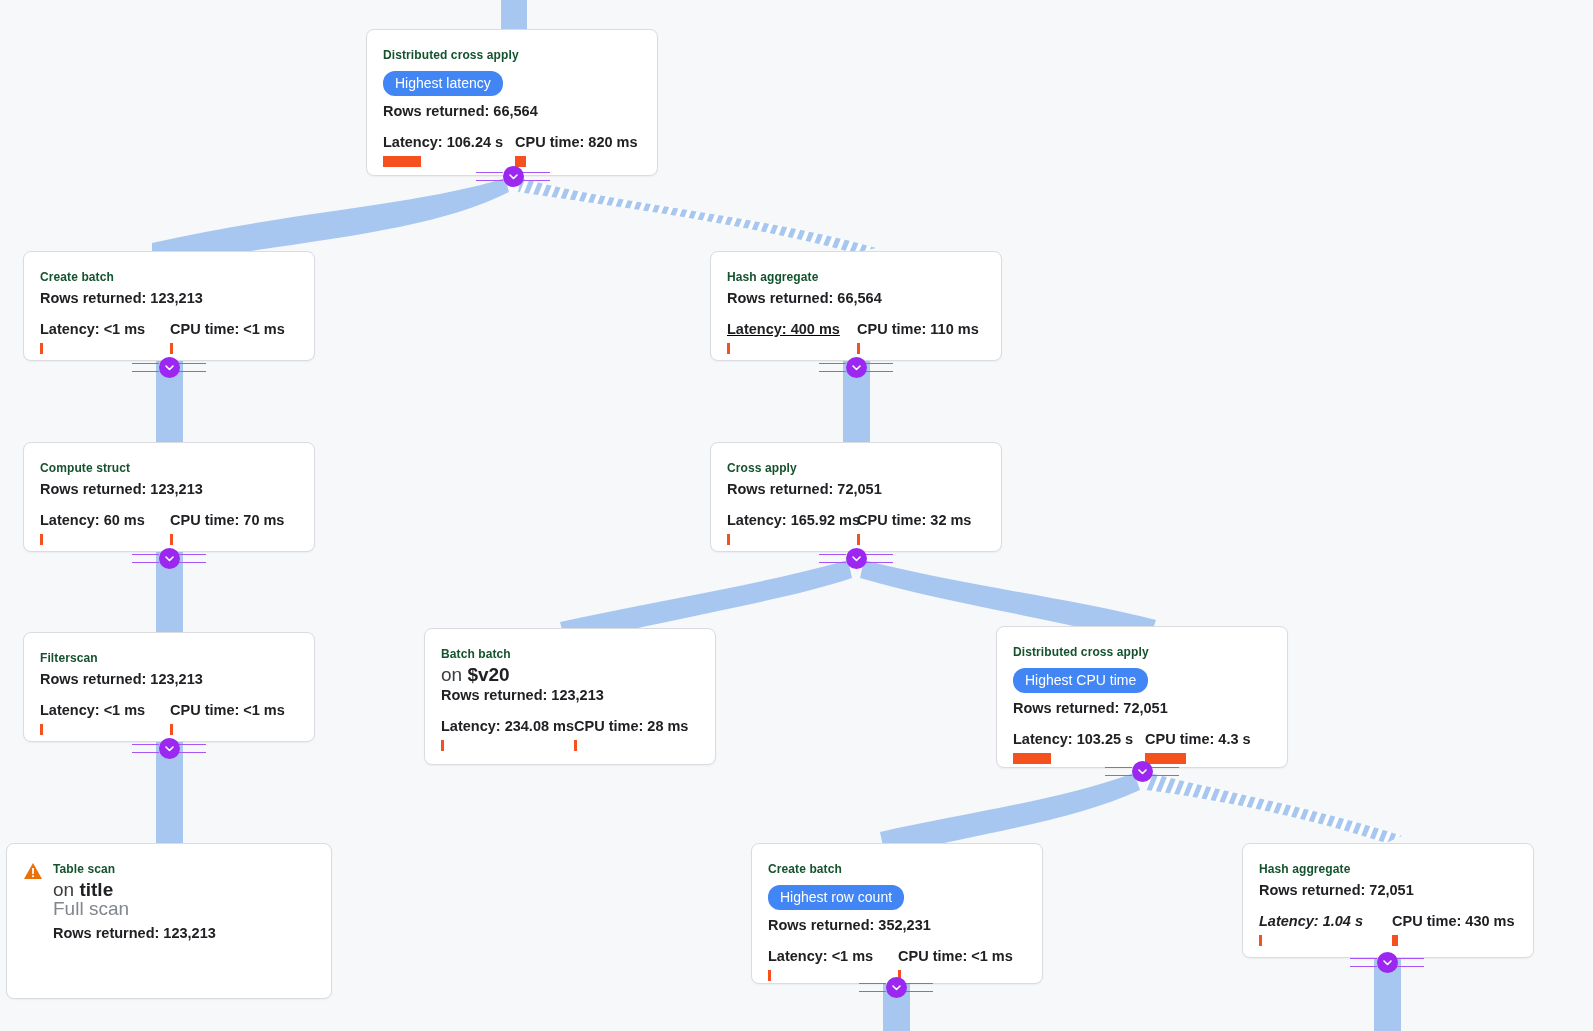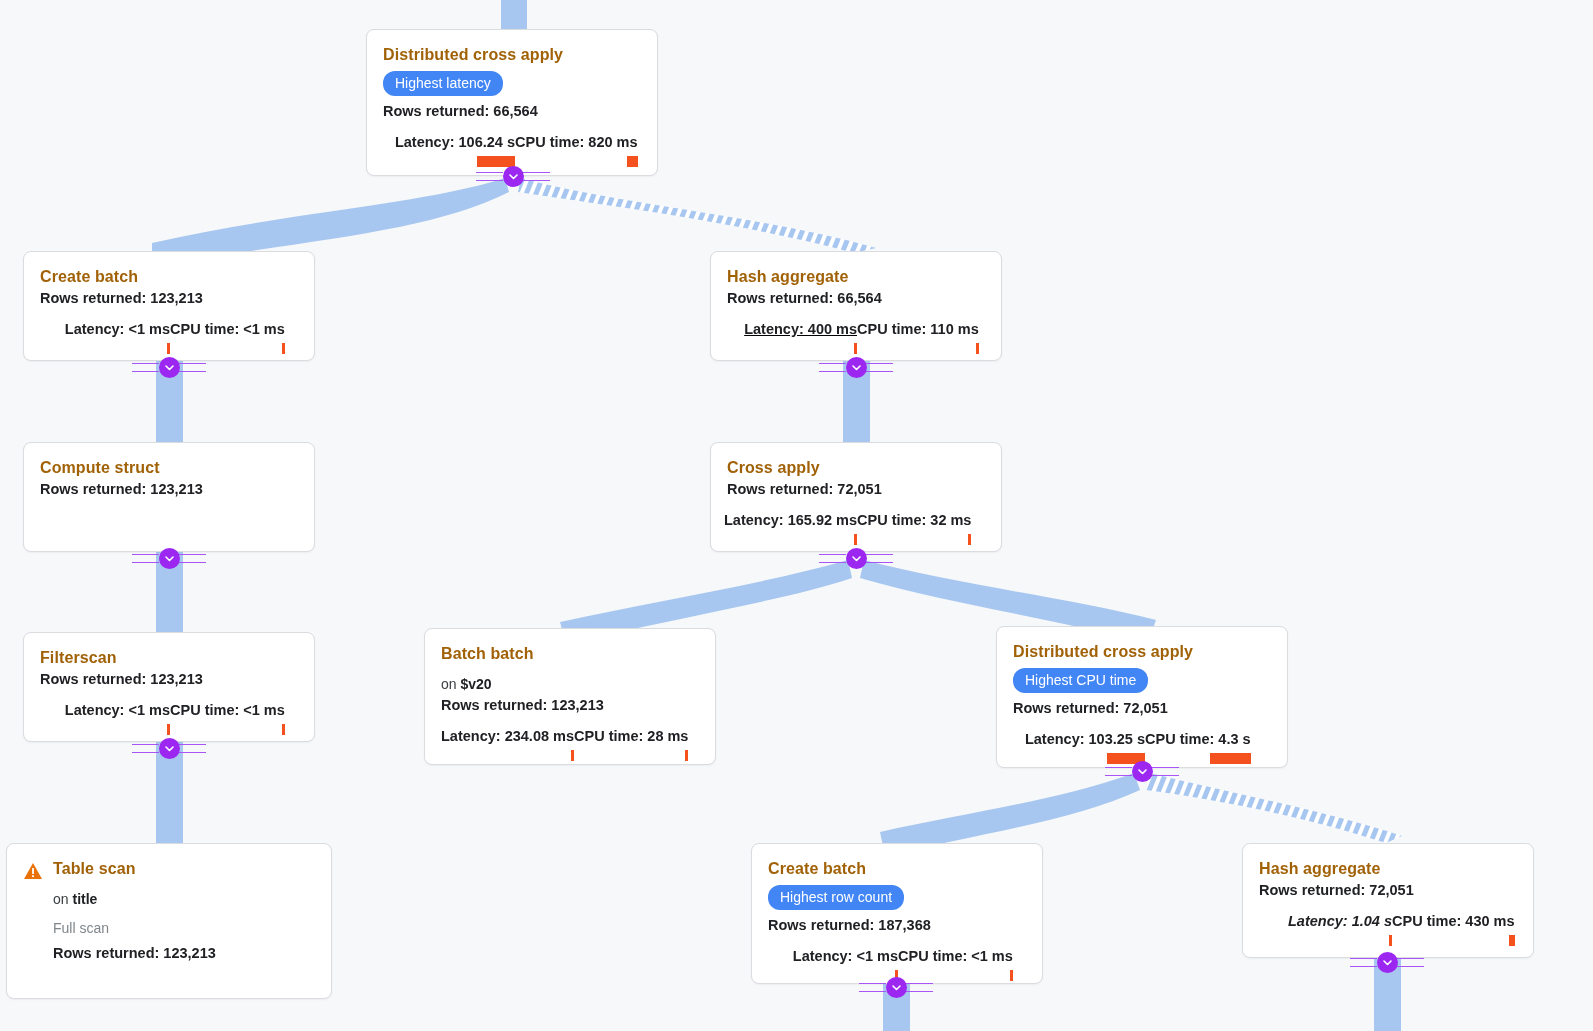--- a/index.html
+++ b/index.html
@@ -36,31 +36,31 @@
     padding-left: 48px;
   }
   .warn-icon {
     position: absolute;
     left: 16px;
     top: 18px;
     width: 20px;
     height: 18px;
   }
   .node-title {
-    font-size: 16px;
+    font-size: 12px;
     font-weight: bold;
-    color: #a16207;
+    color: #14532d;
     line-height: 22px;
     letter-spacing: 0.1px;
   }
   .node-sub {
-    font-size: 14px;
+    font-size: 19px;
     color: #3c4043;
     line-height: 19px;
-    margin-top: 10px;
+    margin-top: 0;
   }
   .node-sub b { font-weight: bold; color: #202124; }
   .node-sub.muted { color: #80868b; }
   .badge {
     display: inline-block;
     background: #4285f4;
     color: #ffffff;
     font-size: 14px;
     line-height: 16px;
     padding: 4px 12px 5px 12px;
@@ -75,21 +75,20 @@
     line-height: 19px;
     margin-top: 5px;
   }
   .metrics {
     display: flex;
     margin-top: 13px;
   }
   .metric {
     display: flex;
     flex-direction: column;
-    align-items: flex-end;
   }
   .metric-label {
     font-size: 14.5px;
     font-weight: bold;
     color: #202124;
     line-height: 17px;
     white-space: nowrap;
   }
   .metric-bar {
     margin-top: 5px;
@@ -215,20 +214,30 @@
       <div class="metric">
         <span class="metric-label">CPU time: 110 ms</span>
         <span class="metric-bar" style="width:3px;"></span>
       </div>
     </div>
   </div>
 
   <div class="node" style="left:23px; top:442px; width:292px; height:110px;">
     <div class="node-title">Compute struct</div>
     <div class="rows" style="margin-top:1px;">Rows returned: 123,213</div>
+    <div class="metrics">
+      <div class="metric" style="width:130px;">
+        <span class="metric-label">Latency: 60 ms</span>
+        <span class="metric-bar" style="width:3px;"></span>
+      </div>
+      <div class="metric">
+        <span class="metric-label">CPU time: 70 ms</span>
+        <span class="metric-bar" style="width:3px;"></span>
+      </div>
+    </div>
   </div>
 
   <div class="node" style="left:710px; top:442px; width:292px; height:110px;">
     <div class="node-title">Cross apply</div>
     <div class="rows" style="margin-top:1px;">Rows returned: 72,051</div>
     <div class="metrics">
       <div class="metric" style="width:130px;">
         <span class="metric-label">Latency: 165.92 ms</span>
         <span class="metric-bar" style="width:3px;"></span>
       </div>
@@ -298,21 +307,21 @@
     <div class="node-sub">
       <span>on </span><b>title</b>
     </div>
     <div class="node-sub muted">Full scan</div>
     <div class="rows" style="margin-top:6px;">Rows returned: 123,213</div>
   </div>
 
   <div class="node" style="left:751px; top:843px; width:292px; height:141px;">
     <div class="node-title">Create batch</div>
     <div class="badge">Highest row count</div>
-    <div class="rows">Rows returned: 187,368</div>
+    <div class="rows">Rows returned: 352,231</div>
     <div class="metrics">
       <div class="metric" style="width:130px;">
         <span class="metric-label">Latency: &lt;1 ms</span>
         <span class="metric-bar" style="width:3px;"></span>
       </div>
       <div class="metric">
         <span class="metric-label">CPU time: &lt;1 ms</span>
         <span class="metric-bar" style="width:3px;"></span>
       </div>
     </div>

